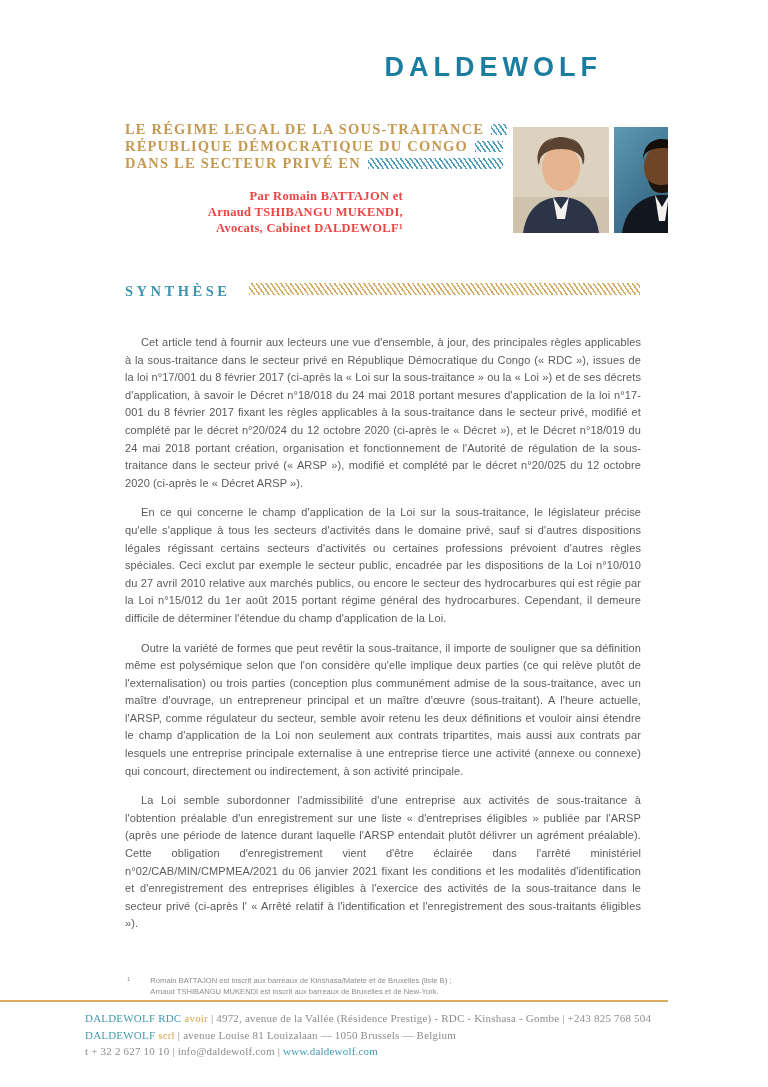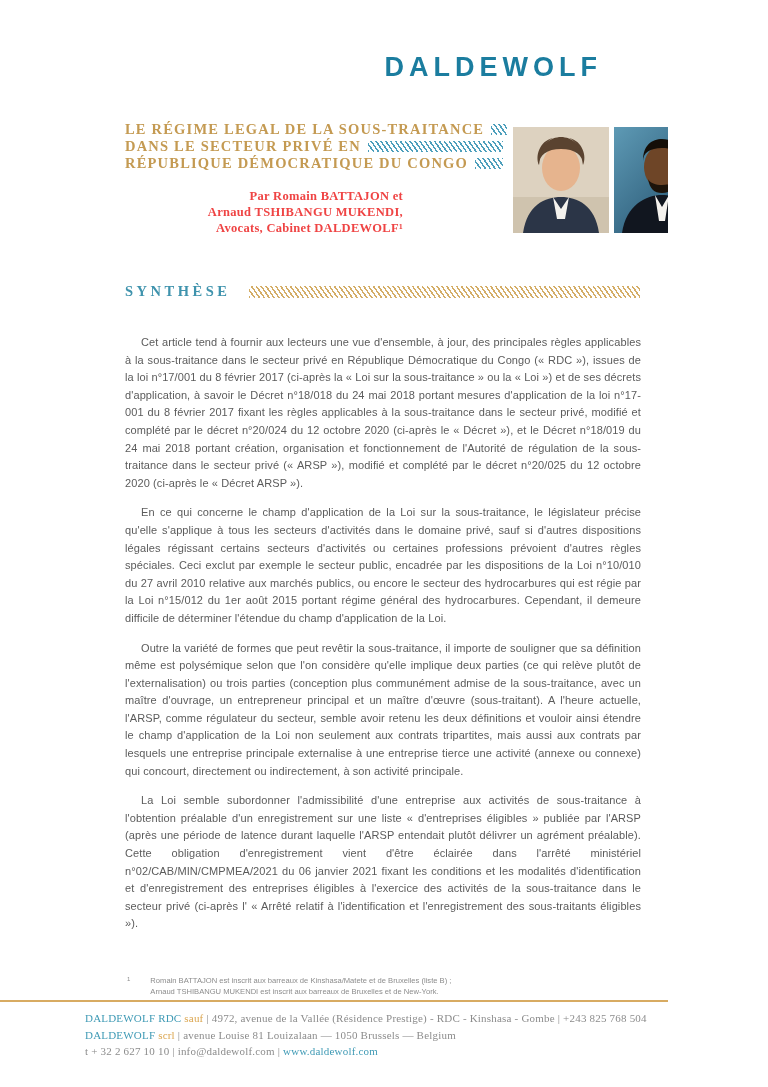--- a/index.html
+++ b/index.html
@@ -82,21 +82,21 @@
     color: #ef4444;
   }
 
   
   .synthese-row {
     position: absolute;
     left: 125px;
     top: 283px;
     width: 515px;
     display: flex;
-    align-items: center;
+    align-items: flex-start;
     gap: 19px;
   }
   .synthese-row h2 {
     font-family: "Liberation Serif", serif;
     font-weight: bold;
     font-size: 14.5px;
     letter-spacing: 3.5px;
     color: #3f93ad;
     white-space: nowrap;
   }
@@ -169,25 +169,25 @@
 <div class="page">
 
   <div class="logo">DALDEWOLF</div>
 
   <div class="title-block">
     <div class="title-line">
       <span class="title-text">LE RÉGIME LEGAL DE LA SOUS-TRAITANCE</span>
       <span class="hatch hatch-teal"></span>
     </div>
     <div class="title-line">
+      <span class="title-text">RÉPUBLIQUE DÉMOCRATIQUE DU CONGO</span>
+      <span class="hatch hatch-teal"></span>
+    </div>
+    <div class="title-line">
       <span class="title-text">DANS LE SECTEUR PRIVÉ EN</span>
-      <span class="hatch hatch-teal"></span>
-    </div>
-    <div class="title-line">
-      <span class="title-text">RÉPUBLIQUE DÉMOCRATIQUE DU CONGO</span>
       <span class="hatch hatch-teal"></span>
     </div>
   </div>
 
   <div class="photos">
     <svg class="photo" viewBox="0 0 96 106" xmlns="http://www.w3.org/2000/svg">
       <rect width="96" height="106" fill="#ddd2c0"></rect>
       <rect y="70" width="96" height="36" fill="#cfc3ae"></rect>
       <path d="M10,106 C14,78 32,70 48,70 C64,70 82,78 86,106 Z" fill="#2b3547"></path>
       <path d="M40,70 L48,82 L56,70 L52,92 L44,92 Z" fill="#f4f2ee"></path>
@@ -236,21 +236,21 @@
       <div>Romain BATTAJON est inscrit aux barreaux de Kinshasa/Matete et de Bruxelles (liste B) ;</div>
       <div>Arnaud TSHIBANGU MUKENDI est inscrit aux barreaux de Bruxelles et de New-York.</div>
     </div>
   </div>
 
   <div class="page-number">1</div>
 
   <div class="footer-rule"></div>
   <div class="footer">
     <div>
-      <span class="brand">DALDEWOLF RDC </span><span class="suffix">sauf</span><span> | 4972, avenue de la Vallée (Résidence Prestige) - RDC - Kinshasa - Gombe | +243 825 768 504</span>
+      <span class="brand">DALDEWOLF RDC </span><span class="suffix">avoir</span><span> | 4972, avenue de la Vallée (Résidence Prestige) - RDC - Kinshasa - Gombe | +243 825 768 504</span>
     </div>
     <div>
       <span class="brand">DALDEWOLF </span><span class="suffix">scrl</span><span> | avenue Louise 81 Louizalaan — 1050 Brussels — Belgium</span>
     </div>
     <div>
       <span>t + 32 2 627 10 10 | info@daldewolf.com | </span><a href="#" class="weblink">www.daldewolf.com</a>
     </div>
   </div>
 
 </div>

